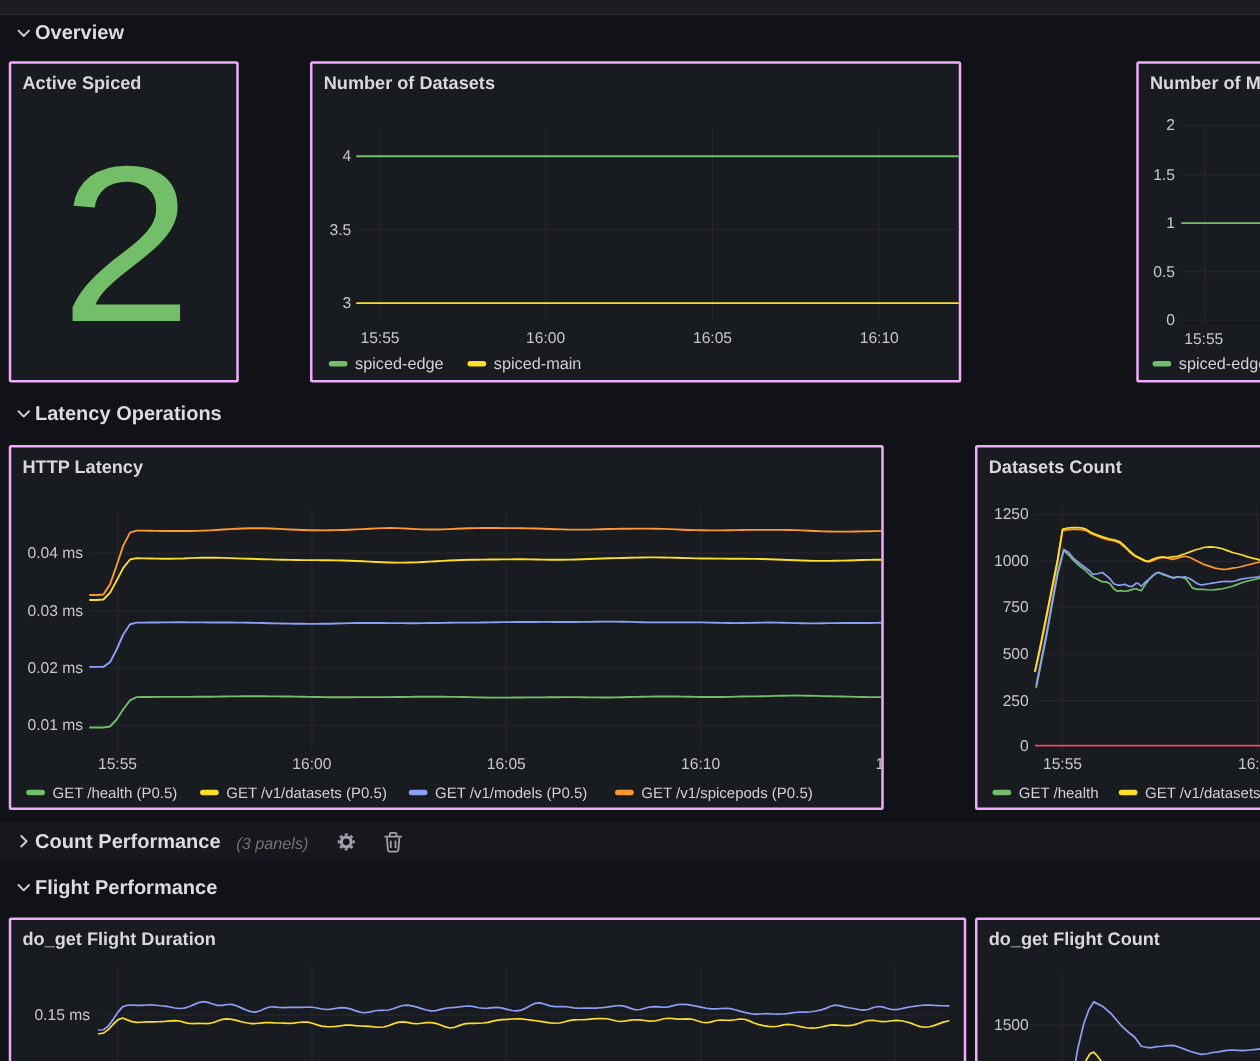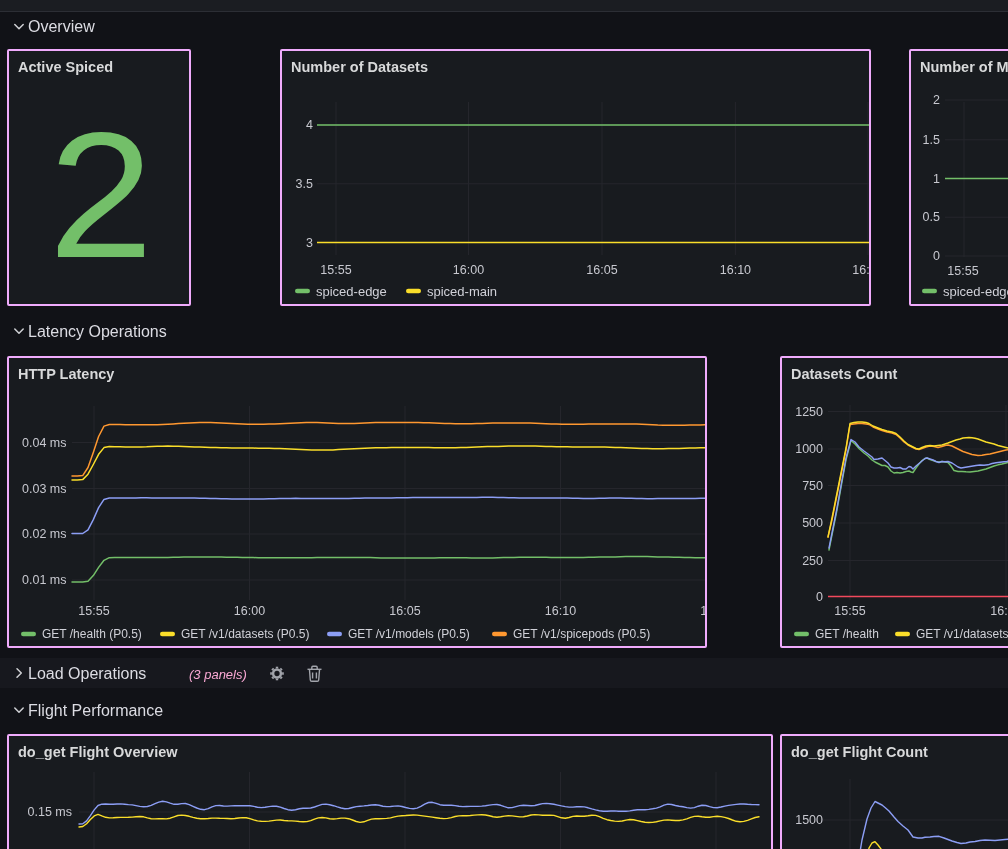--- a/index.html
+++ b/index.html
@@ -1,31 +1,31 @@
 <!DOCTYPE html>
 <html><head><meta charset="utf-8"><style>
 html,body{margin:0;padding:0;width:1008px;height:849px;background:#111217;overflow:hidden}
 body{font-family:"Liberation Sans",sans-serif;position:relative}
 .panel{position:absolute;background:#181b1f;border:2px solid #f0abfc;border-radius:2px;box-sizing:border-box;overflow:hidden}
 .pt{position:absolute;left:9px;top:8px;font-size:14.5px;font-weight:bold;color:#d8d9da;white-space:nowrap}
-.sect{position:absolute;font-size:16px;font-weight:normal;color:#dcdce3;white-space:nowrap}
+.sect{position:absolute;font-size:16px;font-weight:bold;color:#dcdce3;white-space:nowrap}
 svg{position:absolute;left:0;top:0;overflow:visible}
 .panel svg{overflow:hidden}
 </style></head><body>
 <div style="position:absolute;left:0;top:0;width:1008px;height:11px;background:#1b1d22;border-bottom:1px solid #2c2e35"></div>
 
 <svg width="1008" height="849" style="pointer-events:none">
     <polyline points="14.8,24.5 19,28.8 23.2,24.5" fill="none" stroke="#cfd0d4" stroke-width="1.5" stroke-linecap="round" stroke-linejoin="round"></polyline>
   </svg>
 <div class="sect" style="left:28px;top:18px">Overview</div>
 <div class="panel" style="left:7px;top:49px;width:184px;height:257px">
 <div class="pt">Active Spiced</div>
 <div style="position:absolute;left:0;top:34px;width:184px;height:222px;display:flex;align-items:center;justify-content:center;color:#73bf69;font-size:178px;line-height:1;transform:scaleX(1.06)">2</div>
 </div>
-<div class="panel" style="left:280px;top:49px;width:591px;height:257px">
+<div class="panel" style="left:248px;top:49px;width:521px;height:257px">
     <div class="pt">Number of Datasets</div>
     <svg width="635" height="255">
       <line x1="54" y1="51" x2="54" y2="204" stroke="#25262c" stroke-width="1"></line>
       <line x1="186.5" y1="51" x2="186.5" y2="204" stroke="#25262c" stroke-width="1"></line>
       <line x1="320" y1="51" x2="320" y2="204" stroke="#25262c" stroke-width="1"></line>
       <line x1="453.4" y1="51" x2="453.4" y2="204" stroke="#25262c" stroke-width="1"></line>
       <line x1="586" y1="51" x2="586" y2="204" stroke="#25262c" stroke-width="1"></line>
       <line x1="35" y1="74" x2="620" y2="74" stroke="#25262c" stroke-width="1"></line>
       <line x1="35" y1="132.75" x2="620" y2="132.75" stroke="#25262c" stroke-width="1"></line>
       <line x1="35" y1="191.5" x2="620" y2="191.5" stroke="#25262c" stroke-width="1"></line>
@@ -131,22 +131,22 @@
       <rect x="12" y="273.8" width="15" height="4.4" rx="2.2" fill="#73bf69"></rect>
       <text x="33" y="276" dominant-baseline="central" font-size="12" fill="#d0d1d8">GET /health</text>
       <rect x="113" y="273.8" width="15" height="4.4" rx="2.2" fill="#fade2a"></rect>
       <text x="134" y="276" dominant-baseline="central" font-size="12" fill="#d0d1d8">GET /v1/datasets</text>
     </svg>
   </div>
 <div style="position:absolute;left:0;top:658px;width:1008px;height:30px;background:#17181e"></div>
 <svg width="1008" height="849" style="pointer-events:none">
     <polyline points="17,668.8 21.3,673 17,677.2" fill="none" stroke="#cfd0d4" stroke-width="1.5" stroke-linecap="round" stroke-linejoin="round"></polyline>
   </svg>
-<div class="sect" style="left:28px;top:665px">Load Operations</div>
-<div style="position:absolute;left:189px;top:667px;font-size:13px;font-style:italic;color:#f9a8d4">(3 panels)</div>
+<div class="sect" style="left:28px;top:665px">Count Performance</div>
+<div style="position:absolute;left:189px;top:667px;font-size:13px;font-style:italic;color:#737373">(3 panels)</div>
 <svg width="1008" height="849">
     <g stroke="#a2a4ab" fill="none" stroke-width="1.5">
       <circle cx="277" cy="673.5" r="3.9" stroke-width="2.5"></circle>
       <line x1="282.1" y1="673.5" x2="283.8" y2="673.5" stroke-width="2.4"></line>
       <line x1="280.6" y1="677.1" x2="281.8" y2="678.3" stroke-width="2.4"></line>
       <line x1="277.0" y1="678.6" x2="277.0" y2="680.3" stroke-width="2.4"></line>
       <line x1="273.4" y1="677.1" x2="272.2" y2="678.3" stroke-width="2.4"></line>
       <line x1="271.9" y1="673.5" x2="270.2" y2="673.5" stroke-width="2.4"></line>
       <line x1="273.4" y1="669.9" x2="272.2" y2="668.7" stroke-width="2.4"></line>
       <line x1="277.0" y1="668.4" x2="277.0" y2="666.7" stroke-width="2.4"></line>
@@ -158,21 +158,21 @@
       <path d="M311.8 669 v-1.6 a1.1 1.1 0 0 1 1.1 -1.1 h3.2 a1.1 1.1 0 0 1 1.1 1.1 v1.6"></path>
       <line x1="312.6" y1="672.5" x2="312.6" y2="678.5"></line>
       <line x1="316.4" y1="672.5" x2="316.4" y2="678.5"></line>
     </g>
   </svg>
 <svg width="1008" height="849" style="pointer-events:none">
     <polyline points="14.8,708 19,712.3 23.2,708" fill="none" stroke="#cfd0d4" stroke-width="1.5" stroke-linecap="round" stroke-linejoin="round"></polyline>
   </svg>
 <div class="sect" style="left:28px;top:702px">Flight Performance</div>
 <div class="panel" style="left:7px;top:734px;width:766px;height:130px">
-    <div class="pt">do_get Flight Overview</div>
+    <div class="pt">do_get Flight Duration</div>
     <svg width="764" height="128">
       <line x1="85" y1="36" x2="85" y2="128" stroke="#25262c" stroke-width="1"></line>
       <line x1="240.5" y1="36" x2="240.5" y2="128" stroke="#25262c" stroke-width="1"></line>
       <line x1="396" y1="36" x2="396" y2="128" stroke="#25262c" stroke-width="1"></line>
       <line x1="551.5" y1="36" x2="551.5" y2="128" stroke="#25262c" stroke-width="1"></line>
       <line x1="707" y1="36" x2="707" y2="128" stroke="#25262c" stroke-width="1"></line>
       <line x1="70" y1="76" x2="750" y2="76" stroke="#25262c" stroke-width="1"></line>
       <text x="63" y="76" text-anchor="end" dominant-baseline="central" font-size="12.5" fill="#c7c8cf">0.15 ms</text>
       <polyline points="70.0,91.0 73.8,90.5 77.6,87.7 81.4,83.6 85.2,79.9 89.0,78.4 92.8,79.9 96.6,81.3 100.4,81.9 104.2,81.8 108.0,81.5 111.8,81.4 115.6,81.4 119.4,81.3 123.2,81.1 127.0,80.7 130.8,80.5 134.6,80.8 138.4,81.9 142.2,82.8 146.0,82.9 149.8,82.7 153.6,82.8 157.4,82.9 161.2,82.2 165.0,80.8 168.8,79.5 172.6,79.1 176.4,79.5 180.2,80.3 184.0,81.4 187.8,82.2 191.6,82.8 195.4,82.8 199.2,82.5 203.0,82.1 206.8,82.1 210.6,82.3 214.4,82.4 218.2,82.5 222.0,82.7 225.8,82.5 229.6,82.0 233.4,81.6 237.2,81.7 240.9,82.6 244.7,83.9 248.5,84.9 252.3,85.3 256.1,85.4 259.9,85.1 263.7,84.6 267.5,84.1 271.3,84.0 275.1,84.5 278.9,84.8 282.7,84.9 286.5,85.1 290.3,85.5 294.1,85.8 297.9,85.6 301.7,84.6 305.5,83.1 309.3,81.9 313.1,81.5 316.9,81.9 320.7,82.7 324.5,83.0 328.3,82.6 332.1,82.1 335.9,82.1 339.7,82.7 343.5,84.0 347.3,85.5 351.1,86.4 354.9,85.8 358.7,84.3 362.5,83.1 366.3,82.7 370.1,82.7 373.9,82.6 377.7,82.4 381.5,81.9 385.3,80.9 389.1,80.1 392.9,79.7 396.7,79.5 400.5,79.2 404.3,79.0 408.1,79.1 411.9,79.6 415.7,80.1 419.5,80.6 423.3,81.1 427.1,81.7 430.9,82.3 434.7,82.6 438.5,82.4 442.3,81.6 446.1,80.5 449.9,79.9 453.7,79.8 457.5,79.7 461.3,79.5 465.1,79.1 468.9,78.9 472.7,78.8 476.5,79.0 480.3,79.8 484.1,80.8 487.9,81.2 491.7,80.7 495.5,80.1 499.3,79.8 503.1,79.9 506.9,80.4 510.7,80.9 514.5,80.8 518.3,80.0 522.1,79.0 525.9,78.6 529.7,78.9 533.5,79.3 537.3,79.3 541.1,79.1 544.9,79.4 548.7,80.6 552.5,81.8 556.3,82.2 560.1,81.5 563.9,80.4 567.7,80.0 571.5,80.2 575.3,80.3 579.1,79.8 582.8,79.2 586.6,79.4 590.4,80.7 594.2,82.4 598.0,83.7 601.8,84.5 605.6,85.1 609.4,85.4 613.2,85.0 617.0,84.1 620.8,83.5 624.6,83.8 628.4,84.6 632.2,85.5 636.0,86.2 639.8,86.5 643.6,86.4 647.4,85.8 651.2,84.9 655.0,84.1 658.8,83.9 662.6,84.2 666.4,84.5 670.2,84.5 674.0,83.9 677.8,82.8 681.6,81.4 685.4,80.4 689.2,80.2 693.0,80.8 696.8,81.3 700.6,81.2 704.4,80.6 708.2,80.3 712.0,80.6 715.8,81.4 719.6,82.5 723.4,84.0 727.2,85.3 731.0,85.8 734.8,85.4 738.6,84.3 742.4,82.9 746.2,81.5 750.0,80.8" fill="none" stroke="#fade2a" stroke-width="1.4" stroke-linejoin="round" stroke-linecap="round"></polyline>
       <polyline points="70.0,88.0 73.8,87.8 77.6,84.9 81.4,79.7 85.2,73.9 89.0,69.5 92.8,68.2 96.6,68.0 100.4,68.3 104.2,68.3 108.0,68.0 111.8,67.9 115.6,68.2 119.4,68.6 123.2,68.9 127.0,69.6 130.8,70.4 134.6,70.8 138.4,70.5 142.2,69.4 146.0,67.7 149.8,66.1 153.6,65.3 157.4,65.9 161.2,67.2 165.0,68.3 168.8,68.3 172.6,67.6 176.4,67.5 180.2,68.6 184.0,70.3 187.8,72.0 191.6,73.3 195.4,73.7 199.2,72.6 203.0,70.8 206.8,69.6 210.6,69.5 214.4,70.0 218.2,70.1 222.0,69.9 225.8,69.8 229.6,69.8 233.4,69.8 237.2,69.7 240.9,69.8 244.7,70.4 248.5,71.2 252.3,71.6 256.1,71.3 259.9,70.6 263.7,70.1 267.5,70.3 271.3,71.1 275.1,72.5 278.9,73.7 282.7,74.2 286.5,73.7 290.3,72.8 294.1,72.2 297.9,72.2 301.7,72.0 305.5,71.0 309.3,69.6 313.1,68.4 316.9,68.1 320.7,68.7 324.5,69.7 328.3,70.9 332.1,72.0 335.9,72.7 339.7,72.5 343.5,71.5 347.3,70.6 351.1,70.2 354.9,69.9 358.7,69.5 362.5,69.0 366.3,68.8 370.1,69.3 373.9,70.2 377.7,70.6 381.5,70.5 385.3,70.1 389.1,69.9 392.9,70.5 396.7,71.5 400.5,72.4 404.3,72.7 408.1,72.1 411.9,70.4 415.7,68.2 419.5,66.5 423.3,66.3 427.1,67.4 430.9,68.7 434.7,69.3 438.5,69.2 442.3,69.2 446.1,69.6 449.9,70.3 453.7,70.6 457.5,70.5 461.3,70.4 465.1,70.4 468.9,70.4 472.7,70.1 476.5,69.7 480.3,69.1 484.1,68.6 487.9,68.5 491.7,69.3 495.5,70.7 499.3,71.8 503.1,71.6 506.9,70.6 510.7,69.6 514.5,69.3 518.3,69.5 522.1,69.8 525.9,69.5 529.7,68.5 533.5,67.6 537.3,67.4 541.1,67.7 544.9,68.3 548.7,69.1 552.5,69.9 556.3,70.6 560.1,71.1 563.9,71.1 567.7,70.8 571.5,70.6 575.3,70.9 579.1,71.8 582.8,72.9 586.6,73.9 590.4,74.7 594.2,75.2 598.0,75.2 601.8,75.0 605.6,74.9 609.4,75.2 613.2,75.3 617.0,75.2 620.8,74.9 624.6,74.3 628.4,73.8 632.2,73.7 636.0,73.7 639.8,73.4 643.6,72.8 647.4,72.1 651.2,70.9 655.0,69.2 658.8,68.1 662.6,68.5 666.4,69.5 670.2,70.2 674.0,70.8 677.8,71.6 681.6,72.1 685.4,71.6 689.2,70.2 693.0,69.2 696.8,69.5 700.6,70.6 704.4,71.6 708.2,71.7 712.0,71.0 715.8,70.1 719.6,69.4 723.4,68.9 727.2,68.4 731.0,68.0 734.8,68.0 738.6,68.3 742.4,68.5 746.2,68.6 750.0,68.7" fill="none" stroke="#8c9ef5" stroke-width="1.4" stroke-linejoin="round" stroke-linecap="round"></polyline>

